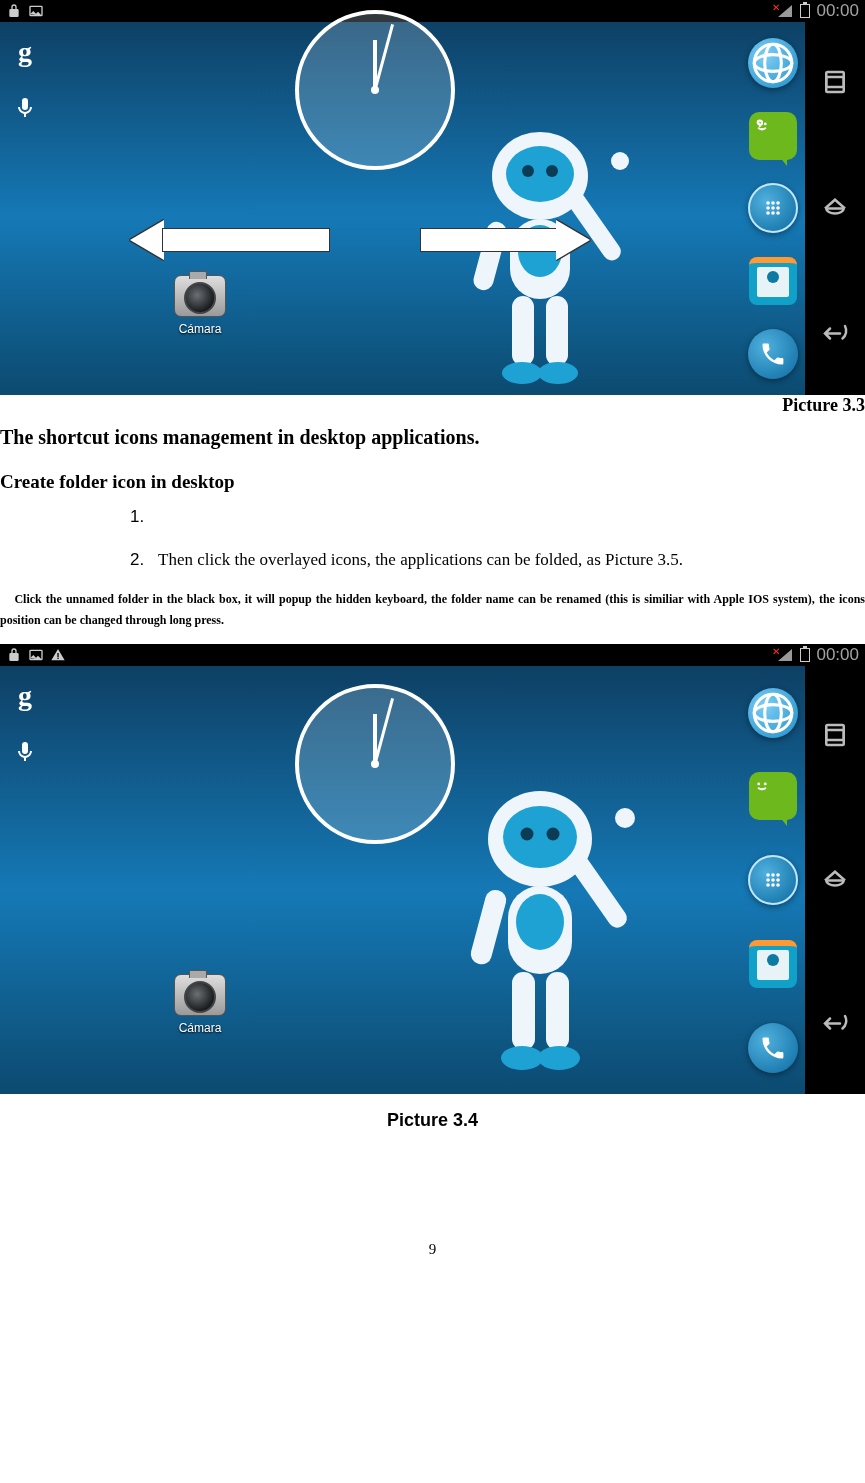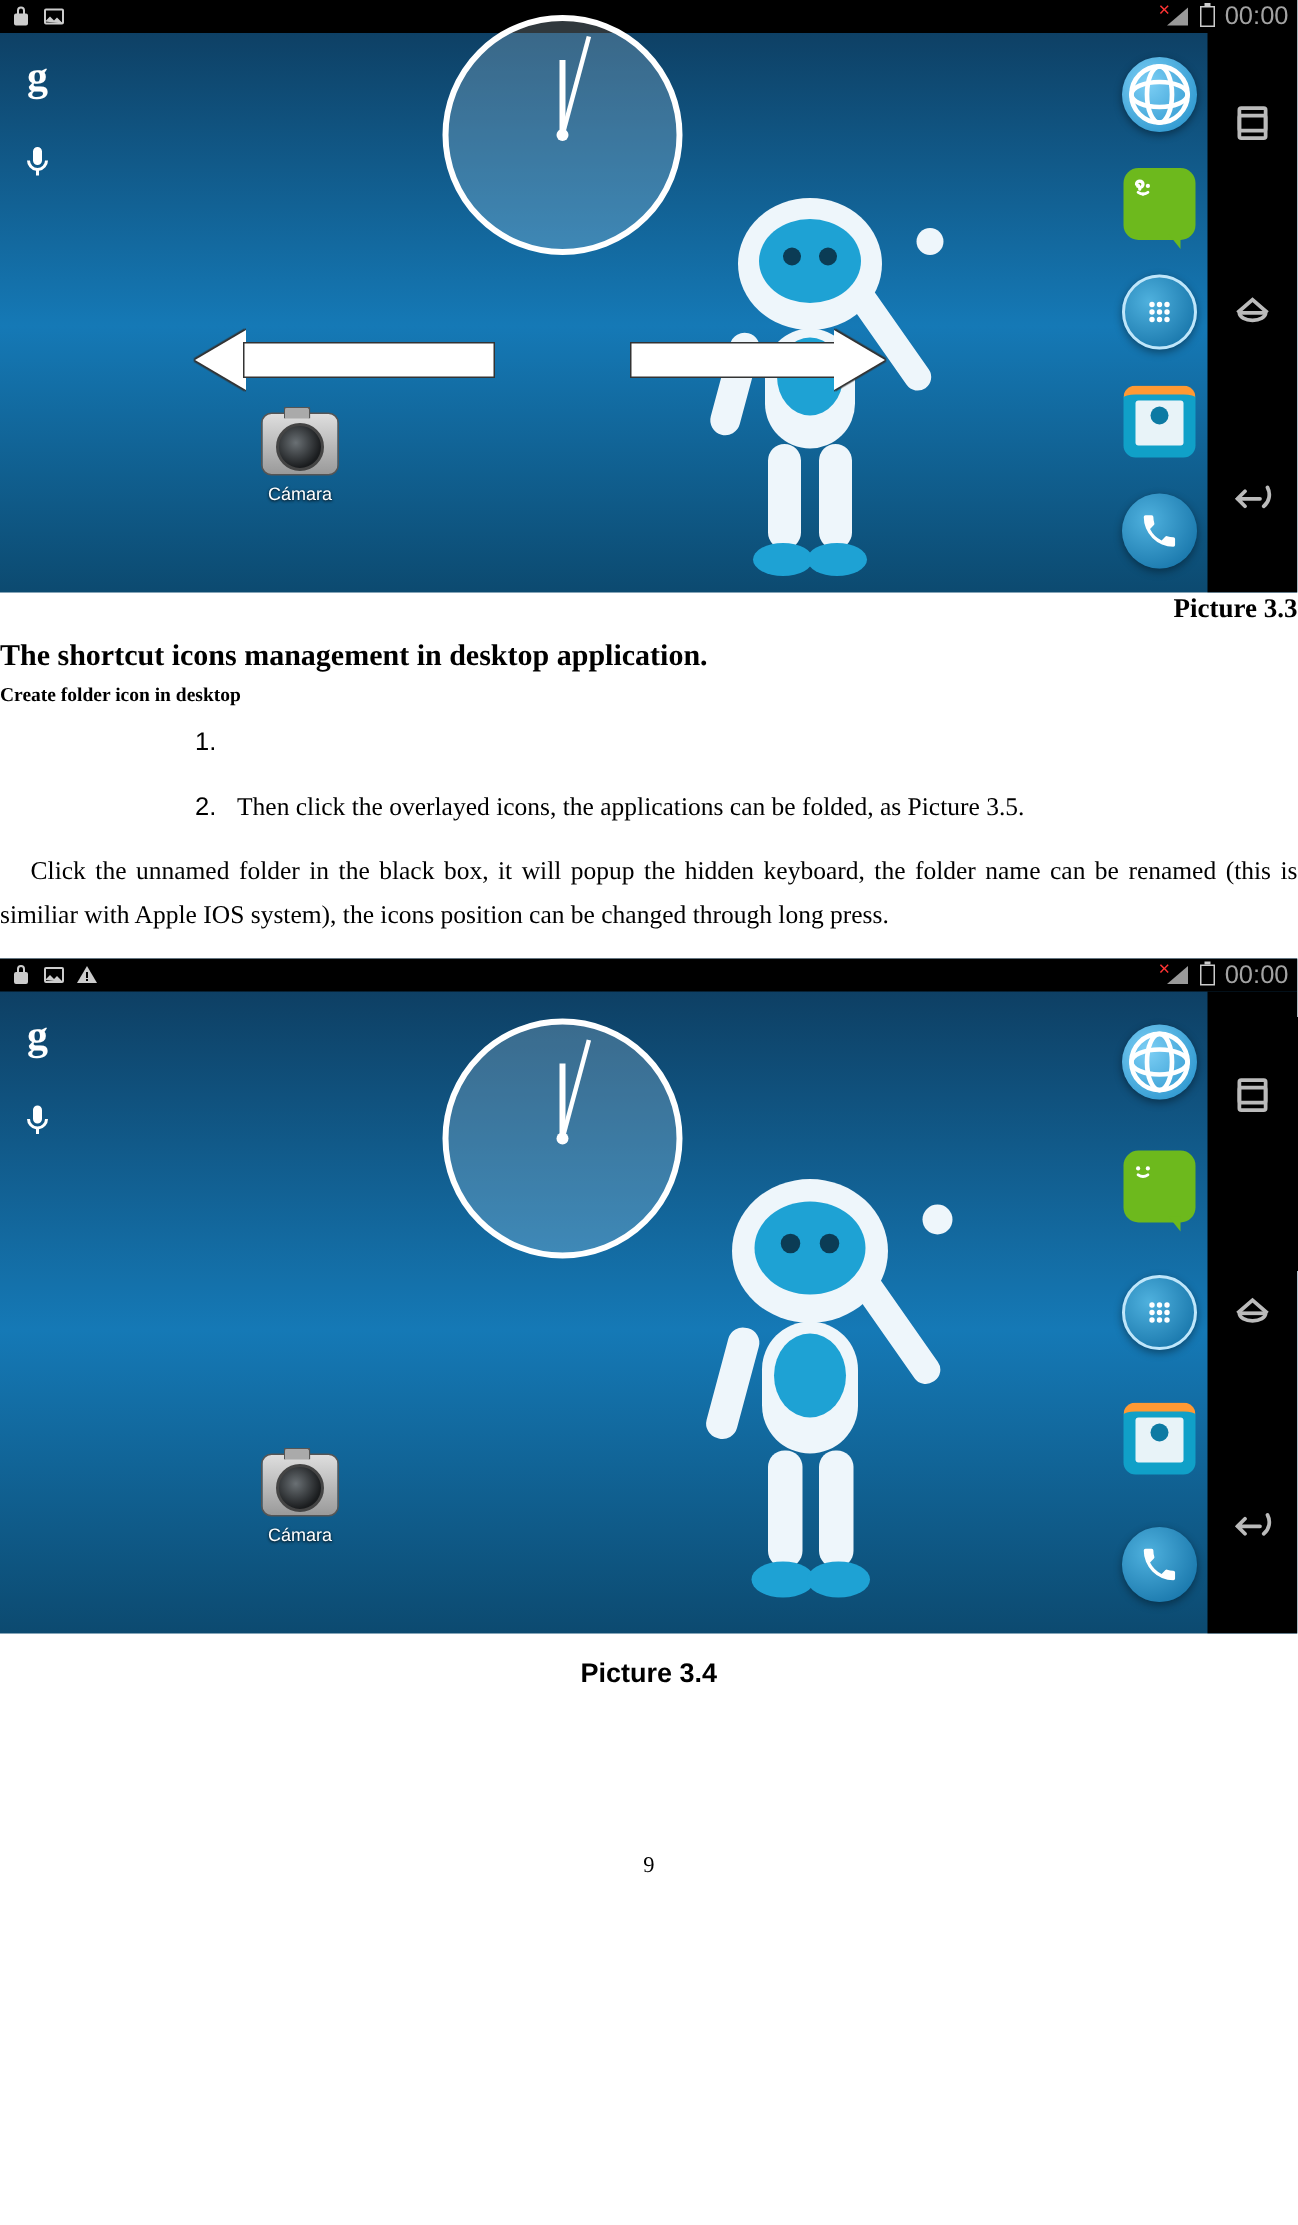--- a/index.html
+++ b/index.html
@@ -264,45 +264,46 @@
     font-size: 18px;
     margin: 0 0 10px 280px;
     text-align: right;
   }
   .caption.centered {
     text-align: center;
     margin: 16px 0 10px 0;
     font-family: Arial, sans-serif;
   }
   h3.heading { font-size: 20px; margin: 8px 0 6px 0; }
-  h3.subheading { font-size: 13px; margin: 6px 0 10px 0; }
+  h3.subheading { font-size: 19px; margin: 22px 0 10px 0; }
 
   ol.numlist {
     list-style: none;
     margin: 6px 0 10px 130px;
     font-size: 17px;
   }
   ol.numlist li {
     display: flex;
     margin-bottom: 16px;
     line-height: 1.6;
   }
   ol.numlist li .num {
     font-family: Arial, sans-serif;
     width: 28px;
     flex-shrink: 0;
   }
   ol.numlist li:nth-child(1) .txt { text-align: justify; }
 
   p.bodytext {
-    font-size: 17px;
+    font-size: 12px;
     line-height: 1.7;
     text-align: justify;
     text-indent: 1.2em;
     margin: 4px 0 0 0;
+    font-weight: bold;
   }
   .pagenum {
     text-align: center;
     font-size: 15px;
     margin-top: 110px;
     margin-bottom: 10px;
   }
 </style>
 </head>
 <body>
@@ -431,21 +432,21 @@
     </span>
     <span>
       <svg viewBox="0 0 24 24" fill="none" stroke="#bbb" stroke-width="2" stroke-linecap="round">
           <path d="M20 8 a8 8 0 0 1 -2 10 M4 14 h12 M8 10 l-4 4 4 4"></path>
         </svg>
     </span>
   </div>
 </div>
 
 <div class="caption">Picture 3.3</div>
-<h3 class="heading">The shortcut icons management in desktop application.</h3>
+<h3 class="heading">The shortcut icons management in desktop applications.</h3>
 <h3 class="subheading">Create folder icon in desktop</h3>
 
 <ol class="numlist">
   <li>
     <span class="num">1.</span>
   </li>
   <li>
     <span class="num">2.</span>
     <span class="txt">Then click the overlayed icons, the applications can be folded, as Picture 3.5.</span>
   </li>

